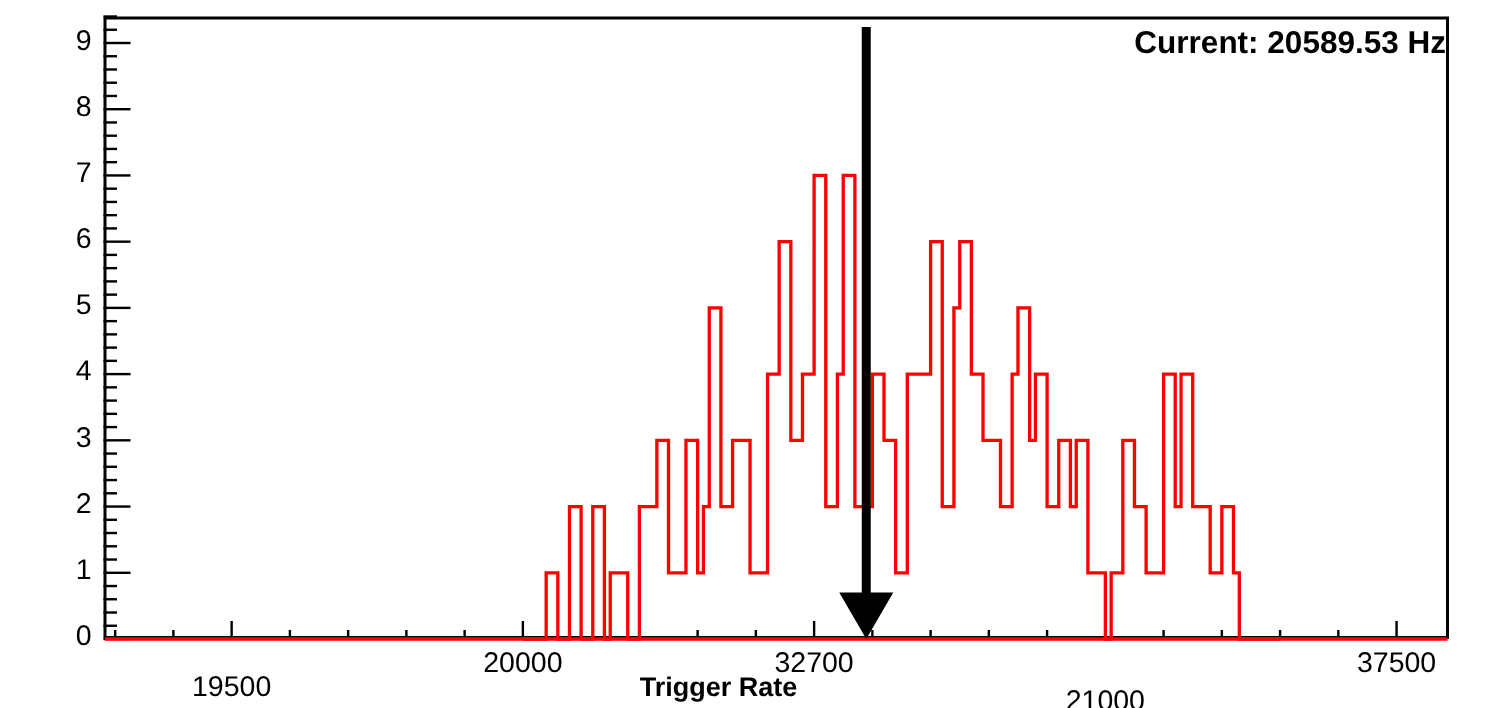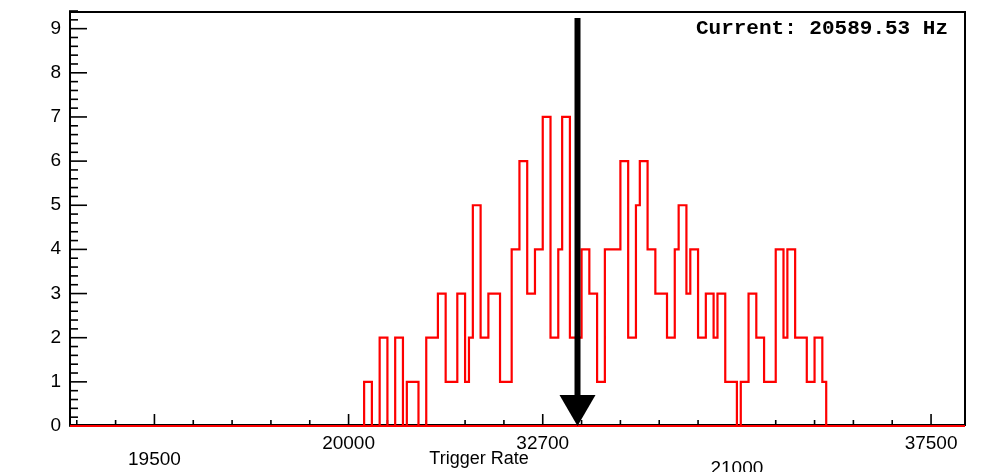--- a/index.html
+++ b/index.html
@@ -50,31 +50,31 @@
     width: 100px;
   }
   #axis-title-x {
     position: absolute;
     font-size: 18px;
     color: #000;
     left: 0;
     top: 448px;
     width: 958px;
     text-align: center;
+    font-weight: bold;
   }
   #current-label {
     position: absolute;
-    right: 48px;
+    right: 32px;
     top: 17px;
     font-size: 21px;
     font-weight: bold;
     color: #000000;
     letter-spacing: 0px;
     white-space: nowrap;
-    font-family: Liberation Mono, monospace;
   }
 </style>
 </head>
 <body>
 
 <div id="root">
 
   <div id="frame"></div>
 
   <svg id="plot-svg" viewBox="0 0 996 472" preserveAspectRatio="none">

